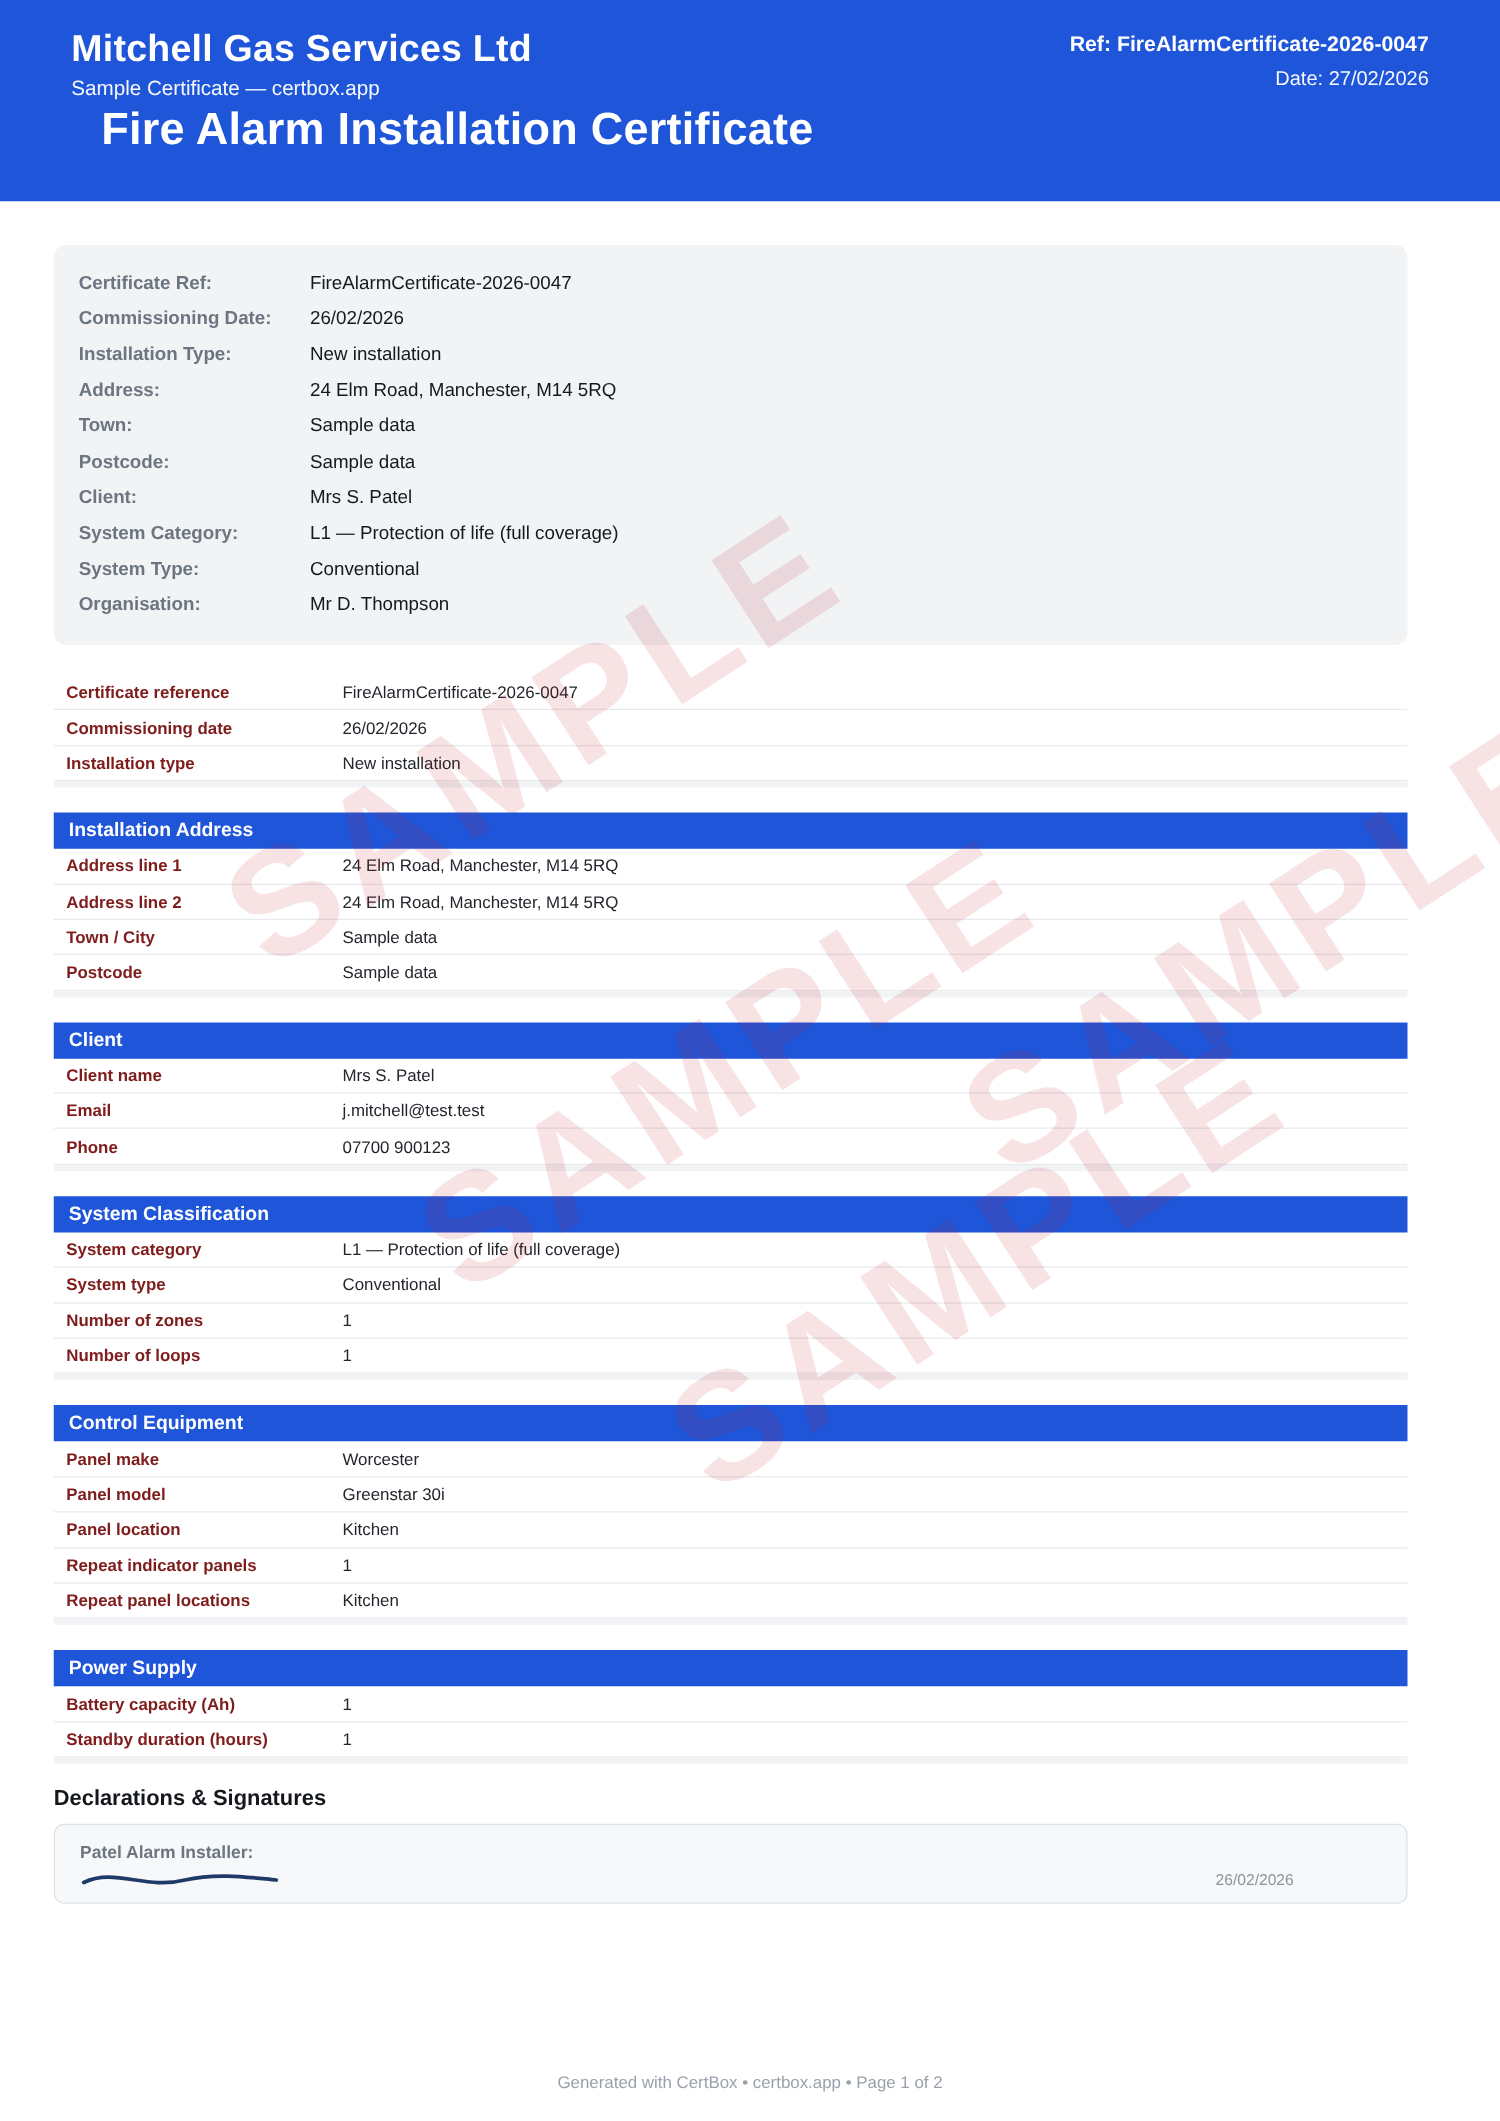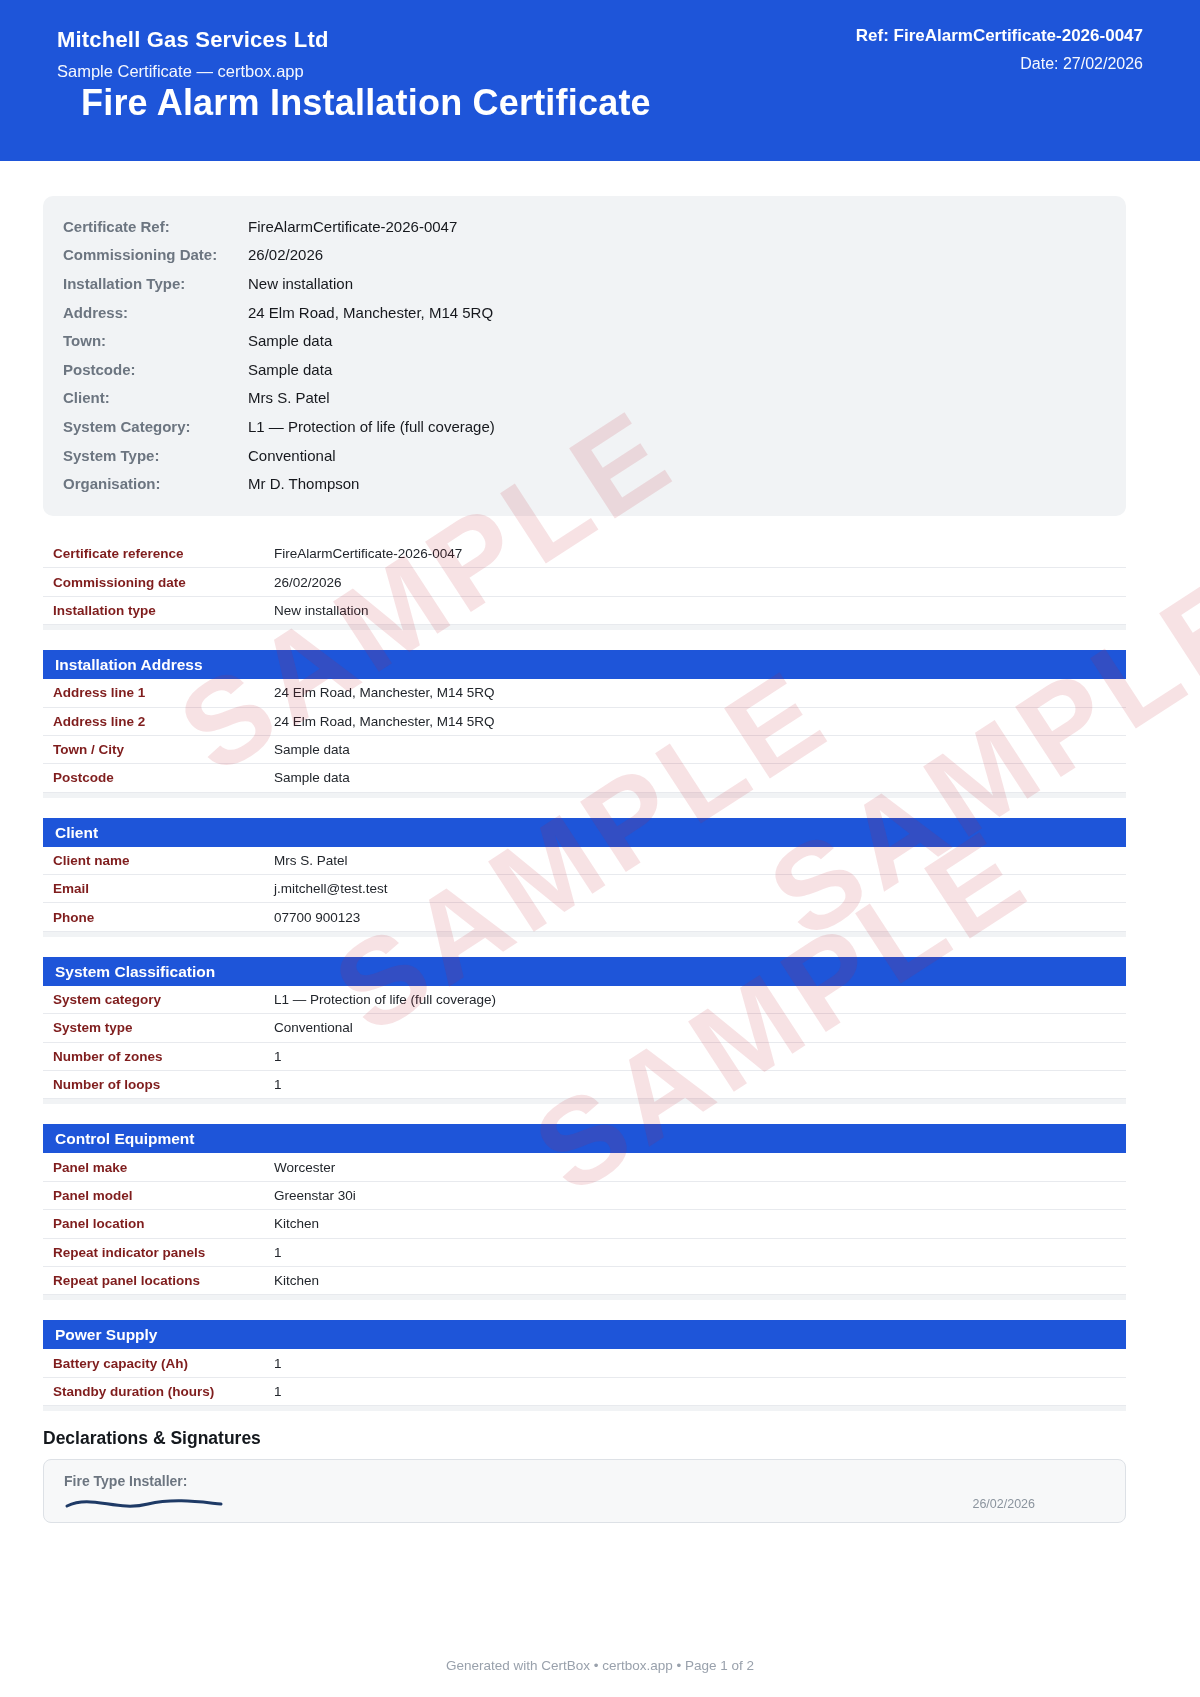--- a/index.html
+++ b/index.html
@@ -5,21 +5,21 @@
   html,body { margin:0; padding:0; background:#ffffff; }
   .page {
     position:relative; width:1200px; height:1697px; background:#ffffff;
     font-family:"Liberation Sans", sans-serif; overflow:hidden; margin:0 auto;
   }
   
   .hdr {
     position:relative; height:161px; background:#1E55D9; color:#ffffff;
     padding:24px 57px 0 57px; box-sizing:border-box;
   }
-  .hdr .company { font-size:22px; font-weight:bold; line-height:32px; letter-spacing:.2px; }
+  .hdr .company { font-size:30px; font-weight:bold; line-height:32px; letter-spacing:.2px; }
   .hdr .subtitle { font-size:16.5px; line-height:20px; margin-top:5px; color:rgba(255,255,255,.96); }
   .hdr .doc-title { font-size:36px; font-weight:bold; line-height:38px; margin-top:3px; letter-spacing:.2px;margin-left:24px; }
   .hdr-right { position:absolute; top:26px; right:57px; text-align:right; }
   .hdr-right .ref { font-size:17px; font-weight:bold; line-height:20px; }
   .hdr-right .date { font-size:16px; line-height:19px; margin-top:8px; color:rgba(255,255,255,.96); }
   
   .content { position:relative; margin:0 43px; width:1083px; }
   
   .summary-box {
     margin-top:35px; background:#F1F3F5; border-radius:10px;
@@ -230,21 +230,21 @@
             <span class="lbl">Standby duration (hours)</span>
             <span class="val">1</span>
           </div>
           <div class="section-foot"></div>
         </section>
       </div>
 
     <h2 class="decl-heading">Declarations &amp; Signatures</h2>
 
     <div class="sig-box">
-      <div class="sig-label">Fire Type Installer:</div>
+      <div class="sig-label">Patel Alarm Installer:</div>
       <svg class="sig-stroke" width="160" height="16" viewBox="0 0 160 16">
         <path d="M3,10 C28,-2 52,16 84,8 C110,2 136,6 157,8" fill="none" stroke="#1E3A66" stroke-width="3" stroke-linecap="round"></path>
       </svg>
       <div class="sig-date">26/02/2026</div>
     </div>
 
   </div>
 
   <div class="watermark-layer" id="watermarks">
       <div class="wm" style="left: 150px; top: 520px;">SAMPLE</div>

